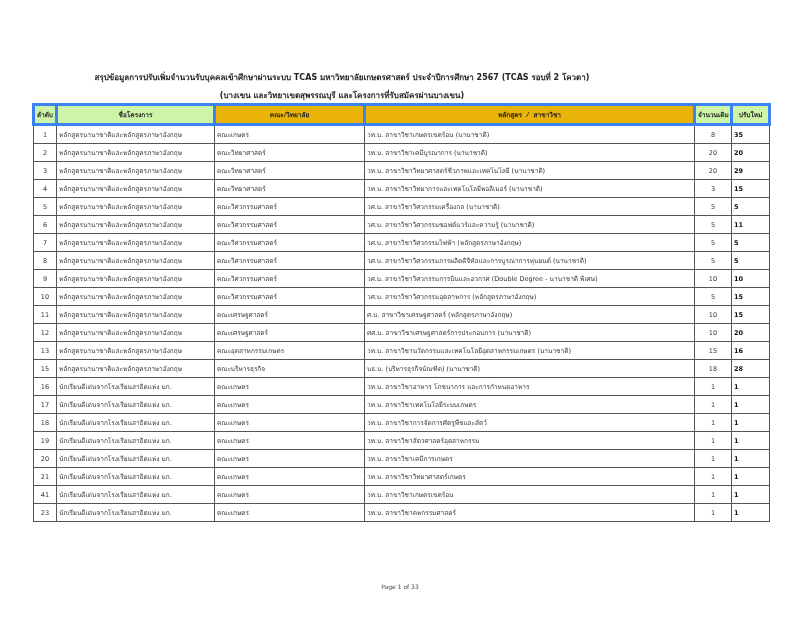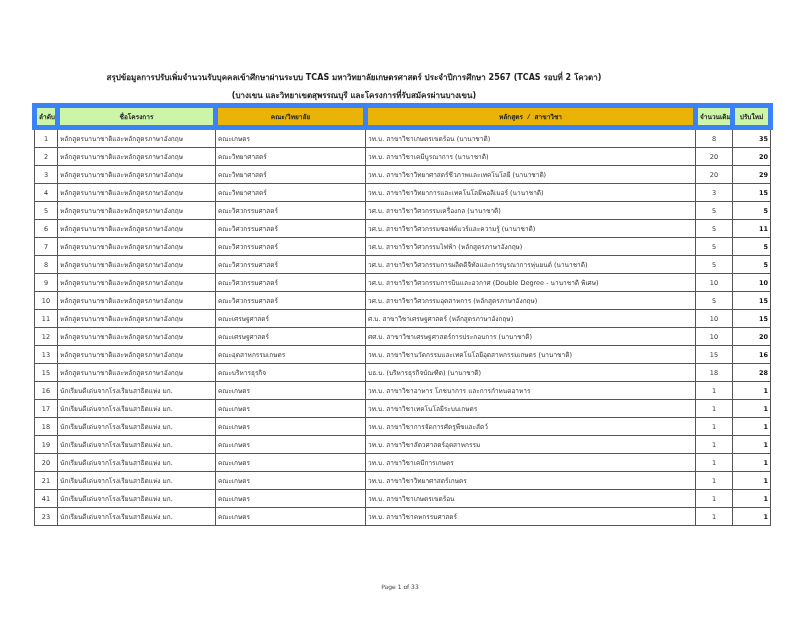--- a/index.html
+++ b/index.html
@@ -1,29 +1,29 @@
 <!DOCTYPE html>
 <html><head>
 <meta charset="utf-8">
 <style>
   html, body { margin:0; padding:0; background:#ffffff; }
   body { width:800px; height:619px; position:relative; overflow:hidden;
          font-family:"DejaVu Sans", sans-serif; color:#222; }
-  .title { position:absolute; left:12px; width:684px; text-align:center;
+  .title { position:absolute; left:0; width:684px; text-align:center;
            font-size:8px; font-weight:bold; color:#222; }
   .title.t1 { top:71px; }
   .title.t2 { top:89px;text-align:center; }
   table { position:absolute; left:32px; top:103px; border-collapse:collapse;
           table-layout:fixed; width:736px; font-size:6.5px; }
-  th { background:#ccf5a8; font-weight:bold; height:17px; border:5px solid #3b82f6;
+  th { background:#ccf5a8; font-weight:bold; height:17px; border:3px solid #3b82f6;
        padding:0 2px; white-space:nowrap; overflow:hidden; }
   td { height:17px; border:1px solid #555; padding:0 2px; white-space:nowrap;
        overflow:hidden; color:#333; }
   td.c { text-align:center; }
-  td.b { text-align:right; font-weight:bold; color:#111; }
+  td.b { text-align:left; font-weight:bold; color:#111; }
   .footer { position:absolute; top:583px; left:0; width:800px; text-align:center;
             font-size:6px; color:#444; }
 </style>
 </head>
 <body>
 
 <div class="title t1">สรุปข้อมูลการปรับเพิ่มจำนวนรับบุคคลเข้าศึกษาผ่านระบบ TCAS มหาวิทยาลัยเกษตรศาสตร์ ประจำปีการศึกษา 2567 (TCAS รอบที่ 2 โควตา)</div>
 <div class="title t2">(บางเขน และวิทยาเขตสุพรรณบุรี และโครงการที่รับสมัครผ่านบางเขน)</div>
 
 <table>

